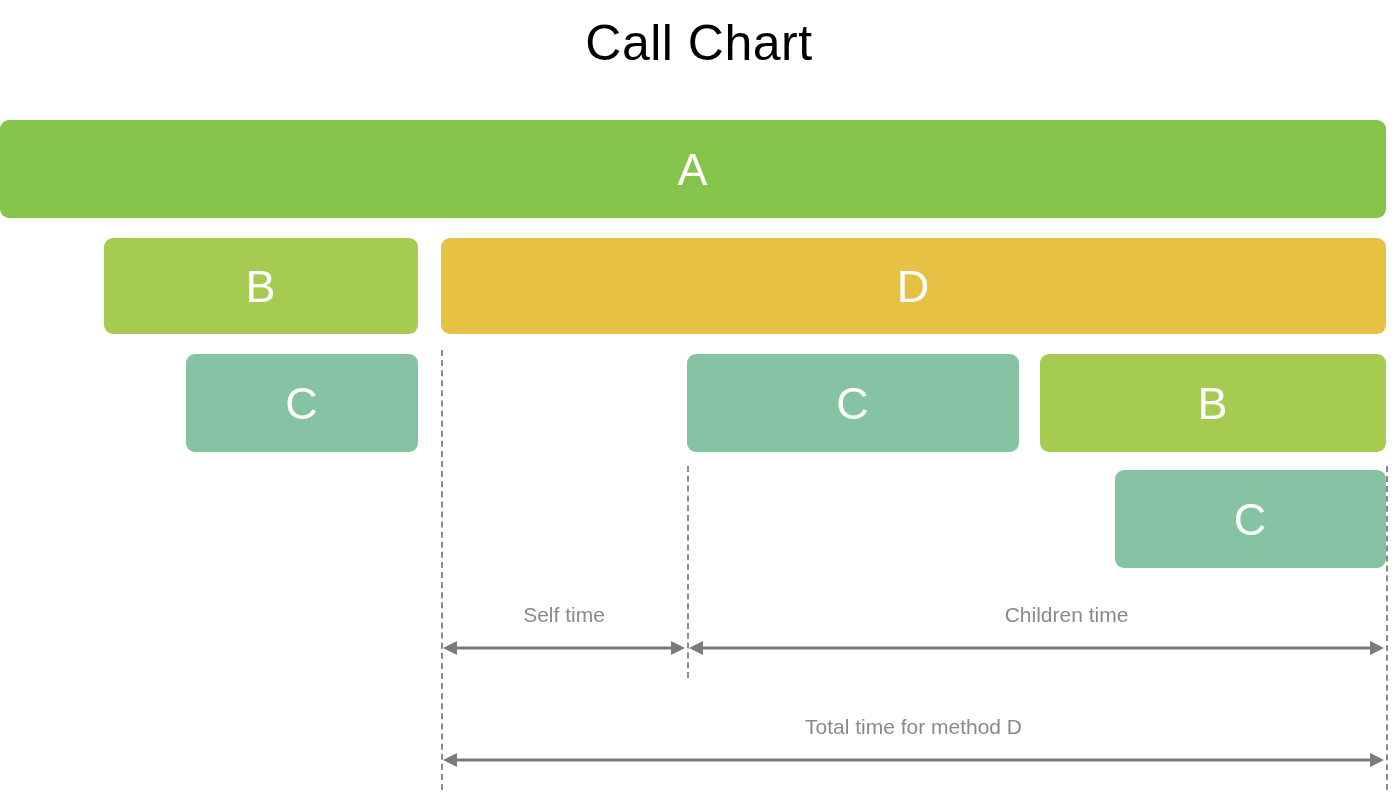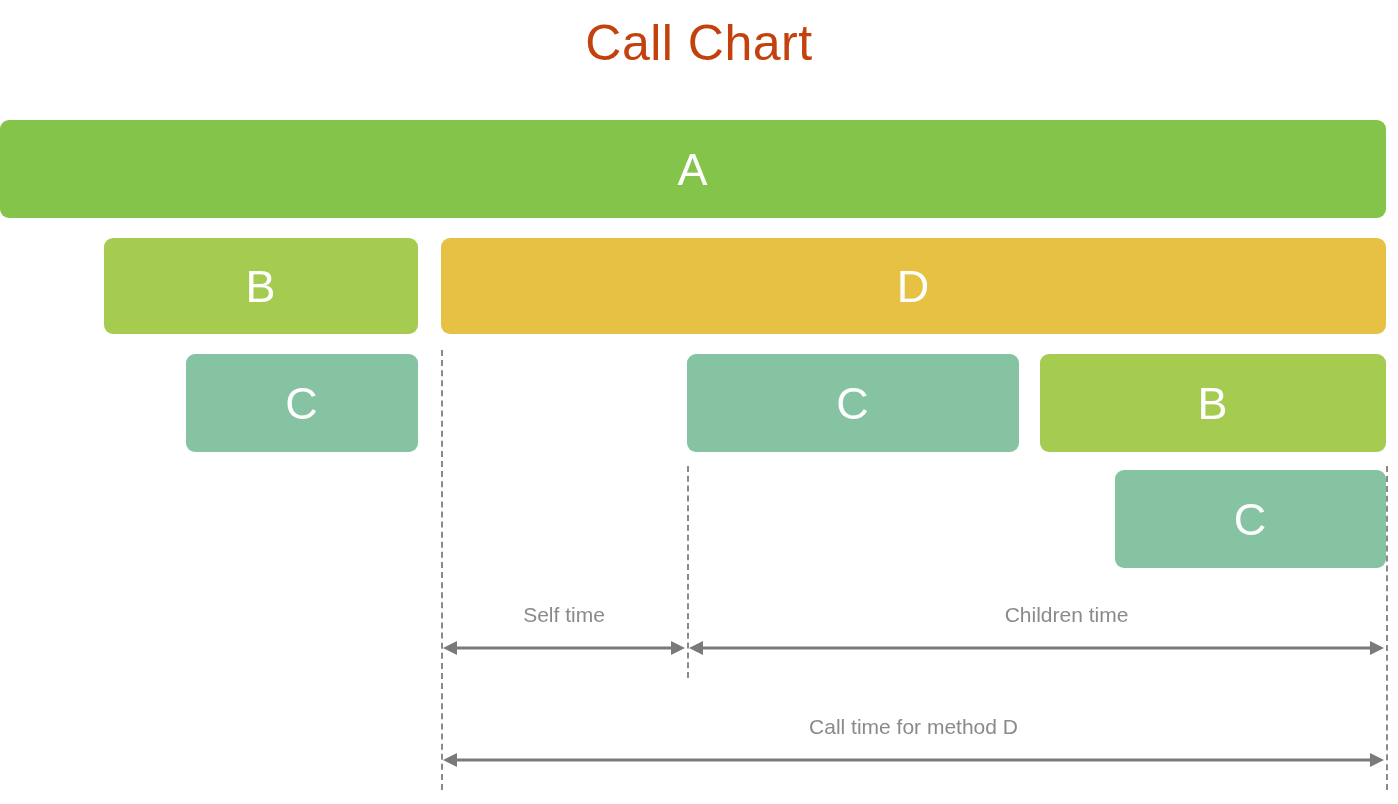--- a/index.html
+++ b/index.html
@@ -22,21 +22,21 @@
 
   
   #chart-title {
     position: absolute;
     left: 0;
     top: 10px;
     width: 1398px;
     text-align: center;
     font-size: 50px;
     font-weight: 400;
-    color: #c2410c;
+    color: #000000;
     letter-spacing: 0.5px;
     line-height: 66px;
     white-space: nowrap;
   }
 
   
   .bar {
     position: absolute;
     border-radius: 9px;
     display: flex;
@@ -124,21 +124,21 @@
         </svg>
       </div>
       <div class="measure-label" style="left: 717px; top: 595px; width: 699px;">Children time</div>
       <div class="measure-arrow" style="left: 687px; top: 637px; width: 699px;">
         <svg width="699" height="22" viewBox="0 0 699 22">
           <line x1="16" y1="11" x2="683" y2="11" stroke="#7a7a7a" stroke-width="3"></line>
           <polygon points="2,11 16,4 16,18" fill="#7a7a7a"></polygon>
           <polygon points="697,11 683,4 683,18" fill="#7a7a7a"></polygon>
         </svg>
       </div>
-      <div class="measure-label" style="left: 441px; top: 707px; width: 945px;">Call time for method D</div>
+      <div class="measure-label" style="left: 441px; top: 707px; width: 945px;">Total time for method D</div>
       <div class="measure-arrow" style="left: 441px; top: 749px; width: 945px;">
         <svg width="945" height="22" viewBox="0 0 945 22">
           <line x1="16" y1="11" x2="929" y2="11" stroke="#7a7a7a" stroke-width="3"></line>
           <polygon points="2,11 16,4 16,18" fill="#7a7a7a"></polygon>
           <polygon points="943,11 929,4 929,18" fill="#7a7a7a"></polygon>
         </svg>
       </div>
     </div>
 
 </div>

